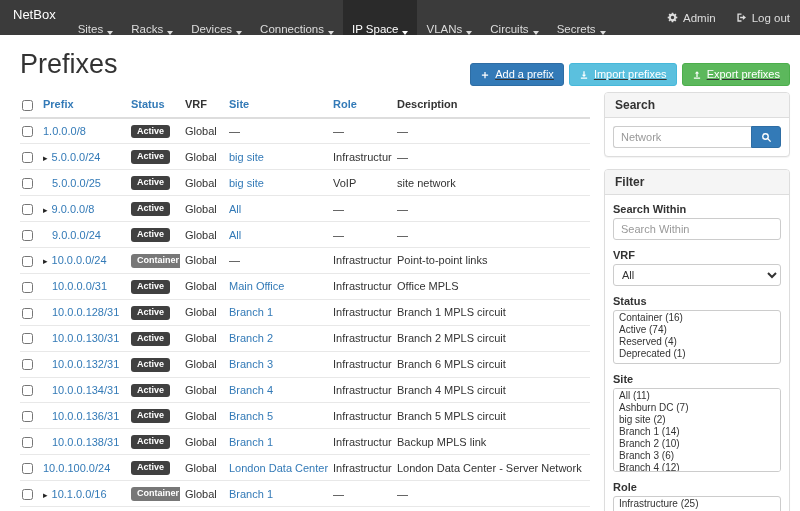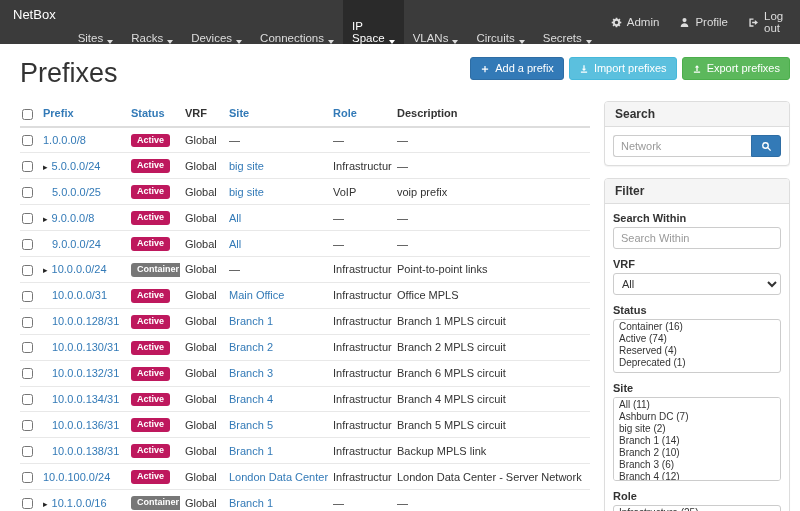--- a/index.html
+++ b/index.html
@@ -6,39 +6,39 @@
   html, body { margin: 0; padding: 0; }
   body {
     width: 800px; height: 511px; overflow: hidden;
     background: #fff; color: #333;
     font-family: "Liberation Sans", "DejaVu Sans", sans-serif;
     font-size: 12px;
   }
   a { color: #337ab7; text-decoration: none; cursor: pointer; }
 
   
-  .navbar { display: flex; justify-content: space-between; background: #3b3b3b; height: 44px; }
+  .navbar { display: flex; justify-content: space-between; background: #3b3b3b; height: 35px; }
   .navbar-left { display: flex; align-items: stretch; }
   .brand { color: #fff; font-size: 13px; line-height: 30px; padding: 0 13px; cursor: pointer; }
   .nav-menu { display: flex; list-style: none; margin: 0; padding: 0; }
   .nav-item { display: flex; align-items: flex-end; padding: 0 9px; color: #ddd; font-size: 11.5px; cursor: pointer; }
   .nav-item.active { background: #2a2a2a; color: #fff; }
   .nav-label { margin-right: 4px; }
   .caret { display: inline-block; width: 0; height: 0;
     border-left: 3.5px solid transparent; border-right: 3.5px solid transparent;
     border-top: 4px solid currentColor; }
   .navbar-right { display: flex; }
   .nav-right-item { display: flex; align-items: center; gap: 5px; padding: 0 10px; color: #ddd; font-size: 11.5px; cursor: pointer; }
   .nav-right-item .nav-ic svg { width: 11px; height: 11px; display: block; }
 
   
   .content { padding: 4px 10px 0 20px; }
   .header-row { display: flex; justify-content: space-between; align-items: flex-start; }
   .page-title { font-size: 27px; font-weight: 400; margin: 10px 0 12px; color: #333; }
-  .btn-group-top { display: flex; gap: 5px; margin-top: 9px; }
+  .btn-group-top { display: flex; gap: 5px; margin-top: 24px; text-decoration: underline; }
   .btn { display: inline-flex; align-items: center; gap: 5px; font-size: 11px; line-height: 1;
     padding: 5px 9px; border-radius: 3px; color: #fff; border: 1px solid transparent;
     cursor: pointer; font-family: inherit; }
   .btn .btn-icon svg { width: 10px; height: 10px; display: block; }
   .btn-primary { background: #337ab7; border-color: #2e6da4; }
   .btn-info { background: #5bc0de; border-color: #46b8da; }
   .btn-success { background: #5cb85c; border-color: #4cae4c; }
 
   .body-row { display: flex; gap: 14px; align-items: flex-start; }
   .main-col { flex: 1; min-width: 0; }
@@ -52,21 +52,21 @@
   .prefix-table tbody tr:first-child td { border-top: 0; }
   th.col-cb, td.cb-cell { width: 18px; padding-left: 2px; padding-right: 2px; }
   .cb-cell input, .col-cb input { margin: 0; vertical-align: middle; width: 11px; height: 11px; }
   th.col-prefix { width: 88px; }
   th.col-status { width: 54px; }
   th.col-vrf { width: 44px; }
   th.col-site { width: 104px; }
   th.col-role { width: 64px; }
   .expand-arrow { font-size: 9px; color: #222; margin-right: 4px; cursor: pointer; }
   .label-badge { display: inline-block; padding: 2px 6px; border-radius: 3px; font-size: 9px; font-weight: bold; color: #fff; line-height: 1.1; }
-  .label-active { background: #be185d; }
+  .label-active { background: #404040; }
   .label-container { background: #777; }
 
   
   .panel { border: 1px solid #ddd; border-radius: 4px; margin-bottom: 12px; box-shadow: 0 1px 1px rgba(0,0,0,.05); background: #fff; }
   .panel-heading { background: #f5f5f5; border-bottom: 1px solid #ddd; padding: 5px 10px; font-size: 12px; font-weight: bold; color: #333; border-radius: 3px 3px 0 0; }
   .panel-body { padding: 8px; }
   .input-group { display: flex; }
   .input-group input { flex: 1; min-width: 0; height: 22px; border: 1px solid #ccc; border-right: none;
     border-radius: 3px 0 0 3px; padding: 3px 7px; font-size: 11px; font-family: inherit; color: #333; }
   .btn-search { width: 30px; height: 22px; background: #337ab7; border: 1px solid #2e6da4; color: #fff;
@@ -131,28 +131,20 @@
       </ul>
   </div>
   <div class="navbar-right">
       <span class="nav-right-item">
         <span class="nav-ic">
           <svg viewBox="0 0 16 16" fill="currentColor">
             <path fill-rule="evenodd" d="M6.84 1l-.32 1.94c-.33.1-.64.24-.93.4l-1.6-1.13-1.64 1.64 1.13 1.6c-.16.29-.3.6-.4.93L1 6.84v2.32l1.94.32c.1.33.24.64.4.93l-1.13 1.6 1.64 1.64 1.6-1.13c.29.16.6.3.93.4L6.84 15h2.32l.32-1.94c.33-.1.64-.24.93-.4l1.6 1.13 1.64-1.64-1.13-1.6c.16-.29.3-.6.4-.93L15 9.16V6.84l-1.94-.32c-.1-.33-.24-.64-.4-.93l1.13-1.6-1.64-1.64-1.6 1.13c-.29-.16-.6-.3-.93-.4L9.16 1H6.84zM8 5.5a2.5 2.5 0 1 1 0 5 2.5 2.5 0 0 1 0-5z"></path>
           </svg>
         </span>
         <span>Admin</span>
-      </span>
-      <span class="nav-right-item">
-        <span class="nav-ic">
-          <svg viewBox="0 0 16 16" fill="currentColor">
-            <path d="M8 1.5a3 3 0 1 1 0 6 3 3 0 0 1 0-6zM2.5 14c0-3 2.5-4.8 5.5-4.8s5.5 1.8 5.5 4.8v.5h-11V14z"></path>
-          </svg>
-        </span>
-        <span>Profile</span>
       </span>
       <span class="nav-right-item">
         <span class="nav-ic">
           <svg viewBox="0 0 16 16" fill="currentColor">
             <path d="M2 2h6v2H4v8h4v2H2V2zm8 2.5L14.5 8 10 11.5V9H6V7h4V4.5z"></path>
           </svg>
         </span>
         <span>Log out</span>
       </span>
     </div>
@@ -222,21 +214,21 @@
               <td>Infrastructure</td>
               <td>—</td>
             </tr>
             <tr>
               <td class="cb-cell"><input type="checkbox" style=""></td>
               <td class="prefix-cell"><span style="padding-left: 9px;"><a href="#">5.0.0.0/25</a></span></td>
               <td><span class="label-badge label-active">Active</span></td>
               <td>Global</td>
               <td><a href="#">big site</a></td>
               <td>VoIP</td>
-              <td>voip prefix</td>
+              <td>site network</td>
             </tr>
             <tr>
               <td class="cb-cell"><input type="checkbox" style=""></td>
               <td class="prefix-cell"><span style="padding-left: 0px;"><span class="expand-arrow">▸</span><a href="#">9.0.0.0/8</a></span></td>
               <td><span class="label-badge label-active">Active</span></td>
               <td>Global</td>
               <td><a href="#">All</a></td>
               <td>—</td>
               <td>—</td>
             </tr>

